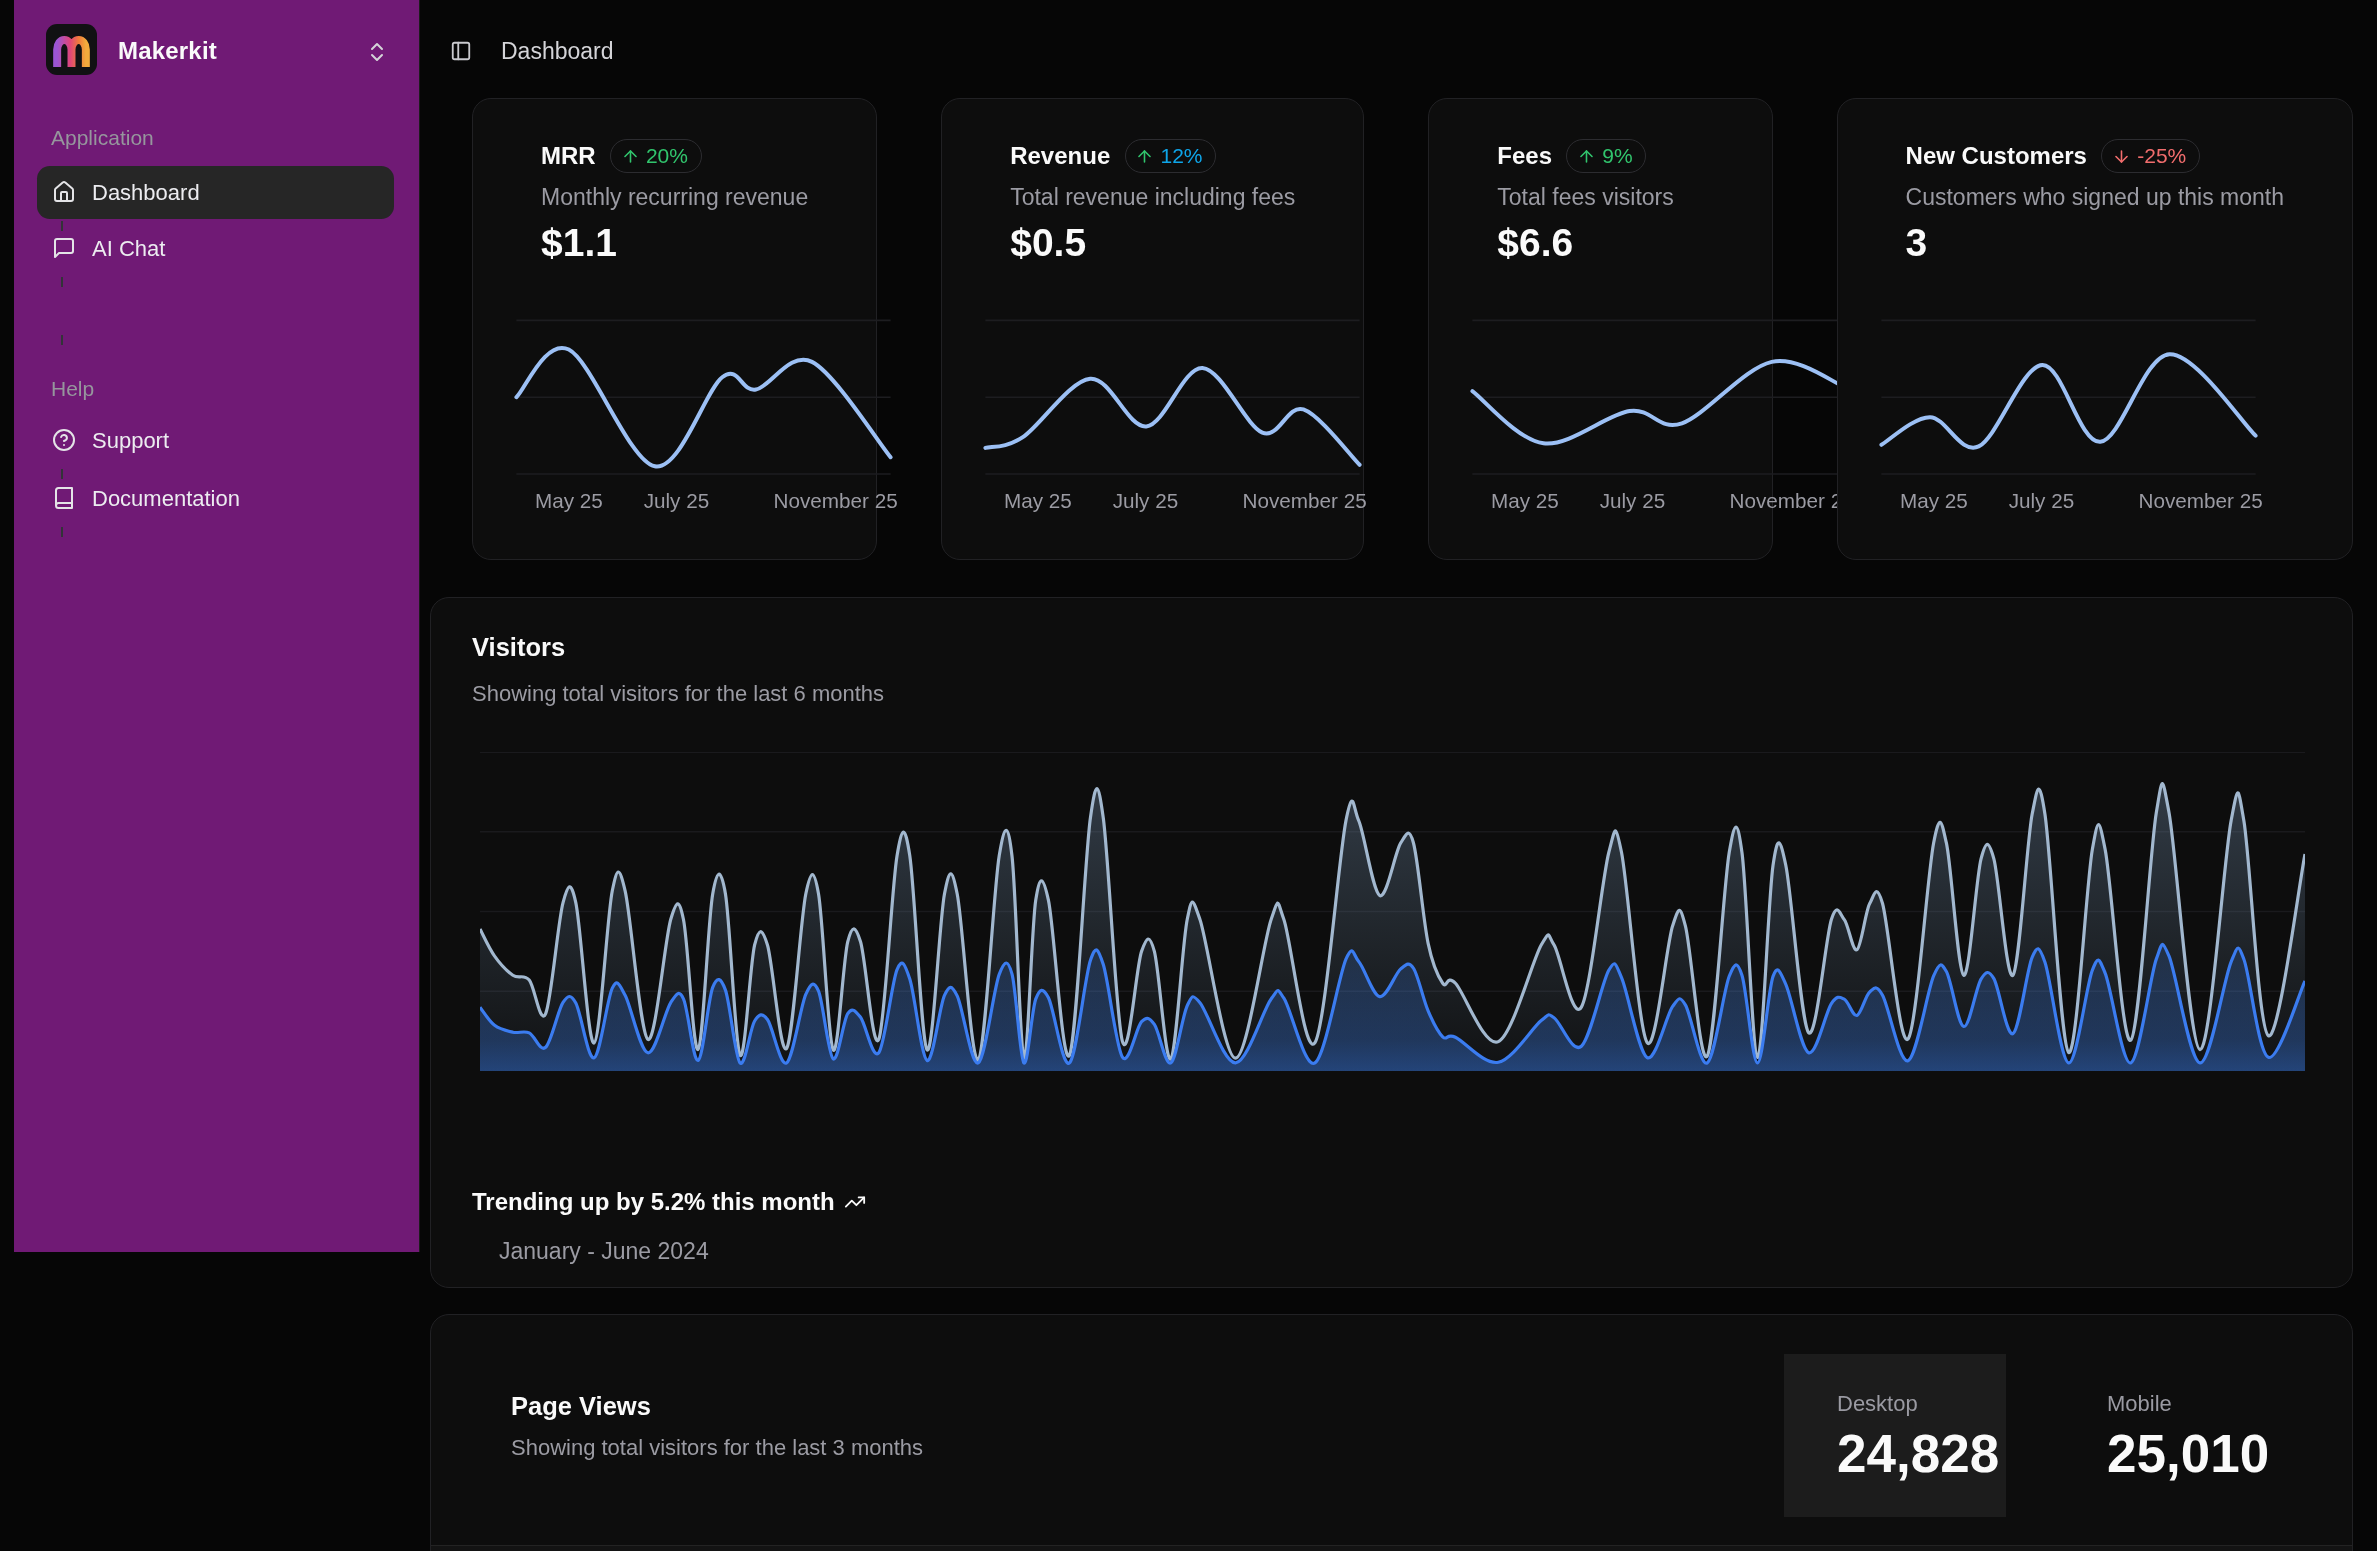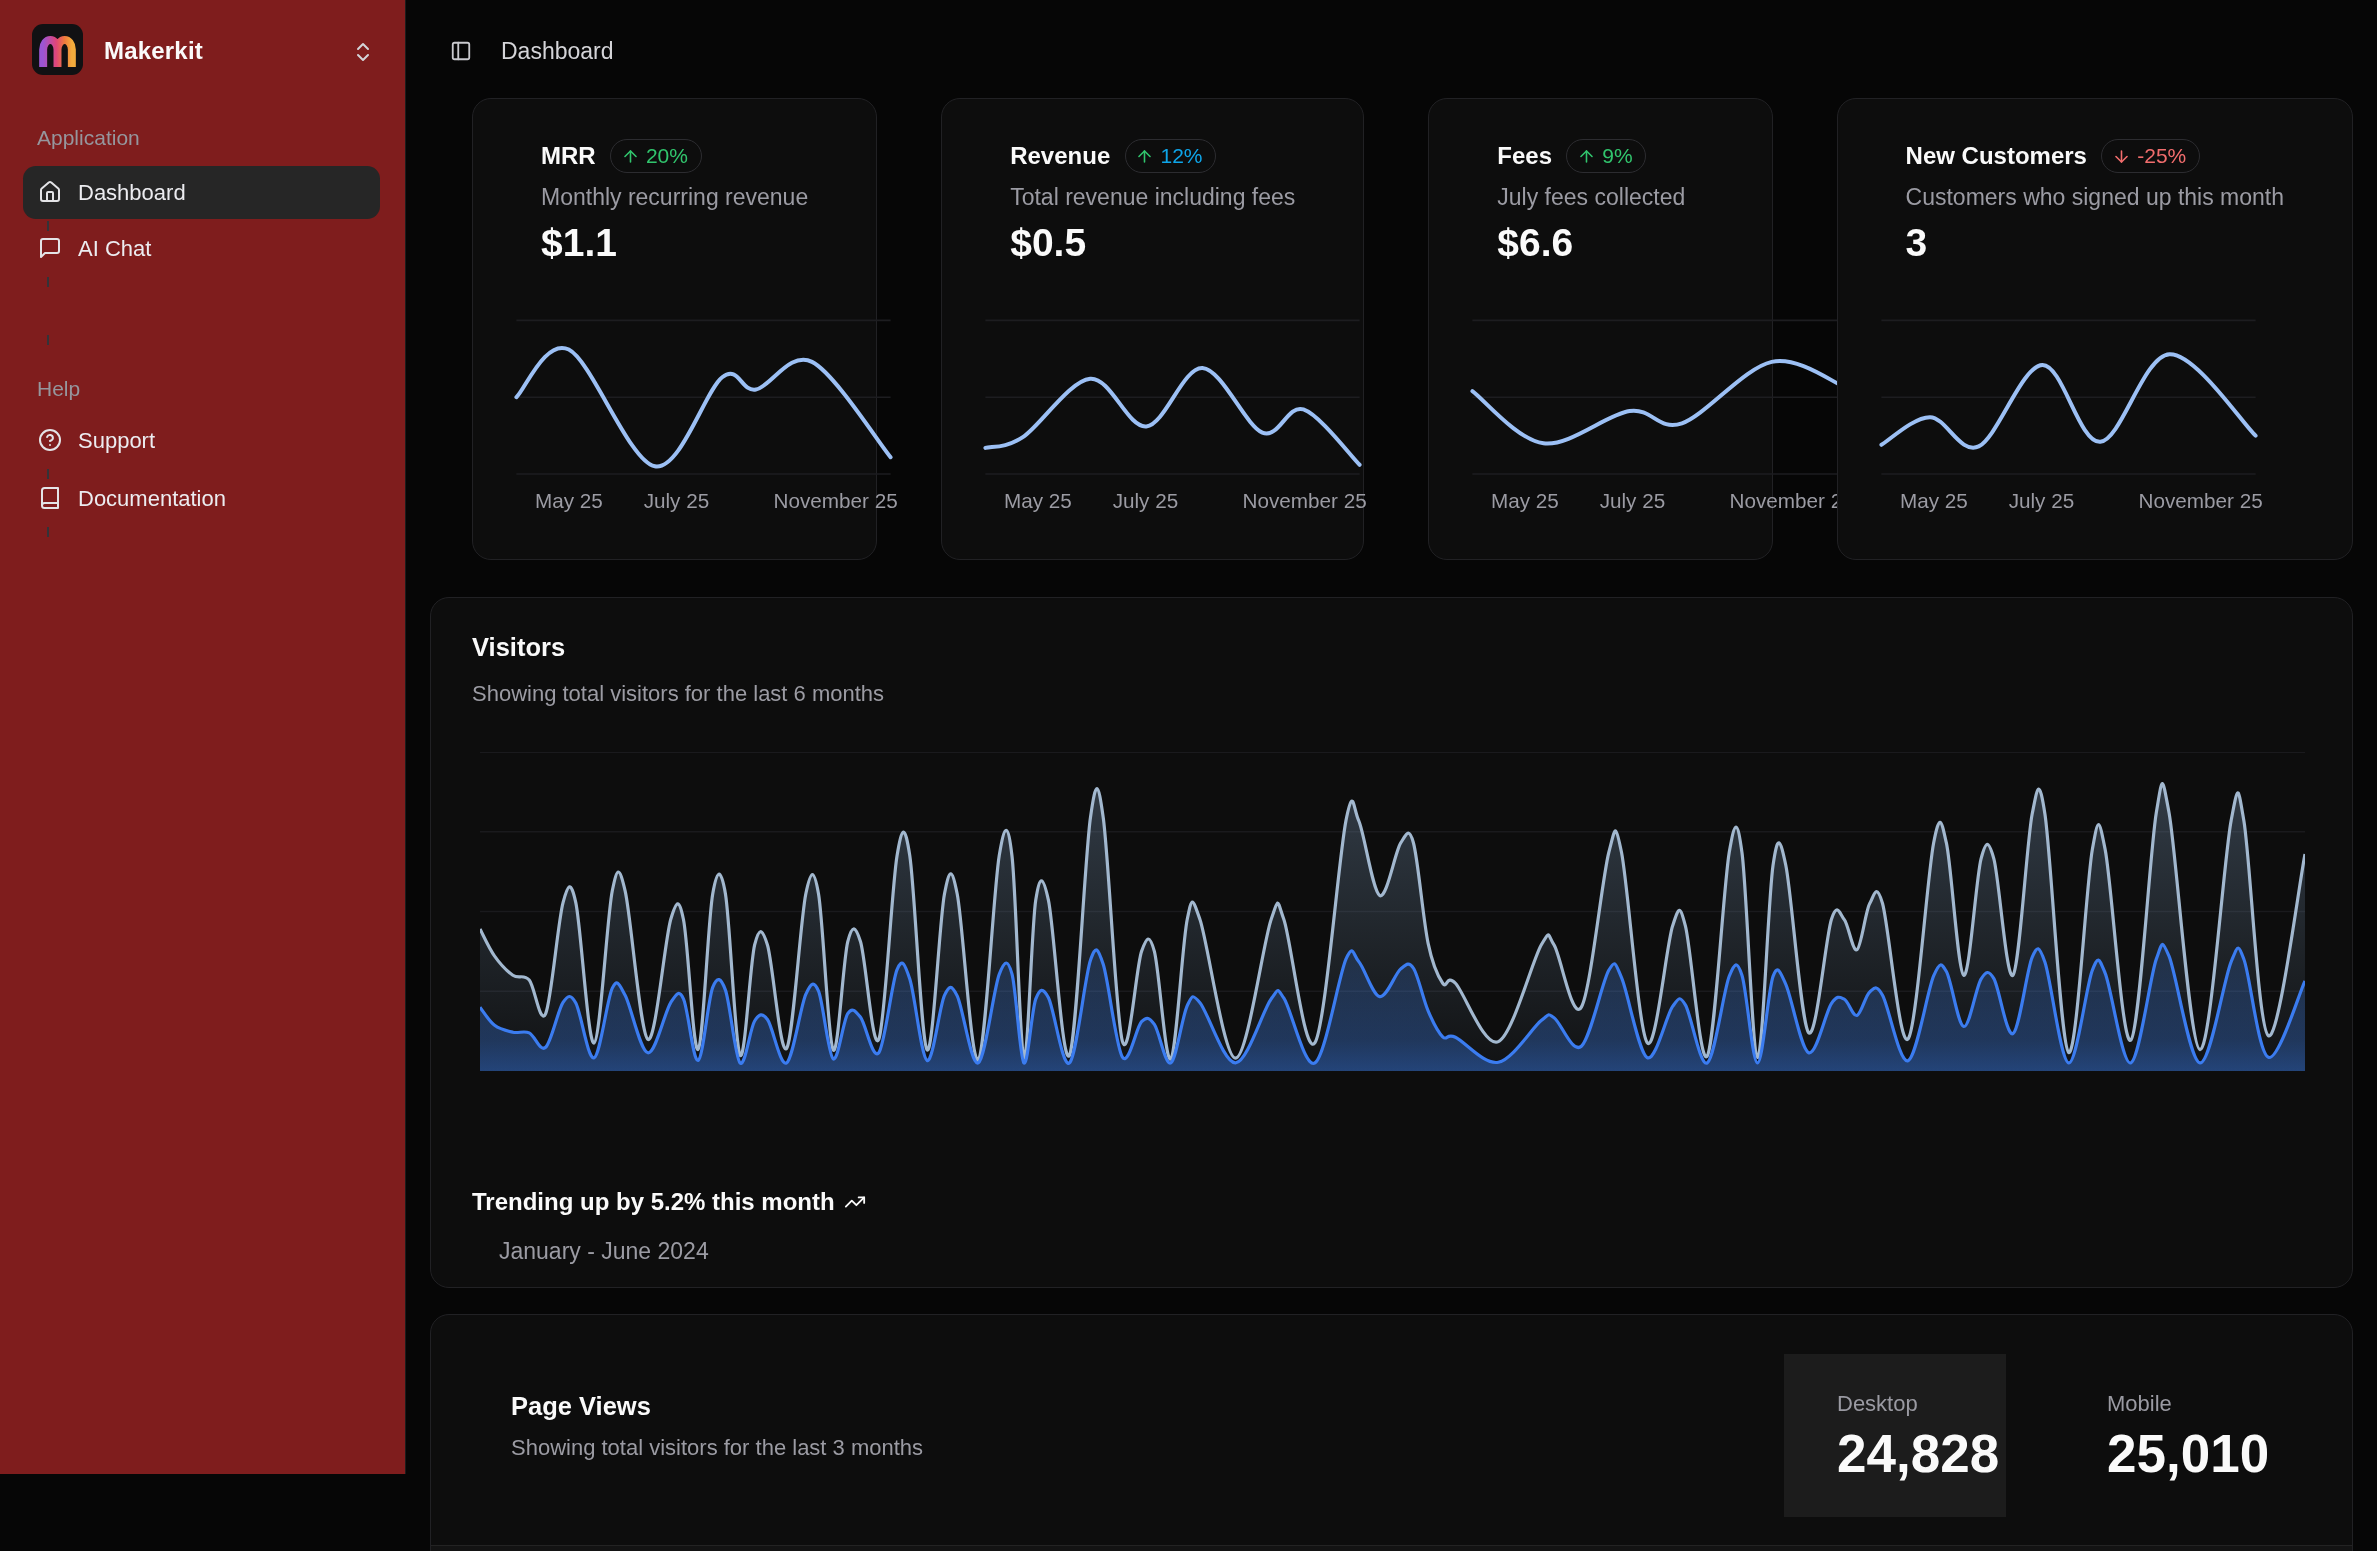--- a/index.html
+++ b/index.html
@@ -1,15 +1,15 @@
 <!DOCTYPE html>
 <html style="font-size:12.8px"><head><meta charset="utf-8"><style>
 * { margin:0; padding:0; box-sizing:border-box; }
 html,body { width:2377px; height:1552px; background:#060606; font-family:"Liberation Sans",sans-serif; color:#fafafa; overflow:hidden; }
-.sidebar { position:absolute; left:0; top:0; width:406px; height:1474px; background:#7f1d1d; border-right:1.6px solid #1c1c1c; }
+.sidebar { position:absolute; left:14px; top:0; width:406px; height:1252px; background:#701a75; border-right:1.6px solid #1c1c1c; }
 .logo-tile { position:absolute; left:32px; top:24px; width:51px; height:51px; border-radius:11px; background:#111113; }
 .brand { position:absolute; left:104px; top:37px; font-size:24px; font-weight:600; color:#fafafa; letter-spacing:0.2px; }
 .chev { position:absolute; left:351px; top:40px; }
 .seclabel { position:absolute; left:37px; font-size:21px; color:#96969d; }
 .nitem { position:absolute; left:23px; width:357px; height:53px; border-radius:12.8px; }
 .nicon { position:absolute; left:15px; top:14.3px; }
 .nlabel { position:absolute; left:55px; top:14.3px; font-size:22px; color:#ececf0; }
 .ndash { position:absolute; left:47px; width:2.4px; height:9.6px; background:#333338; }
 .hdr-icon { position:absolute; left:450px; top:40px; }
 .hdr-title { position:absolute; left:501px; top:38px; font-size:23px; color:#d4d4d8; }
@@ -155,21 +155,21 @@
     <span class="badge">
             <span class="bic">
               <svg width="19" height="19" viewBox="0 0 24 24" fill="none" stroke="#31c56d" stroke-width="2" stroke-linecap="round" stroke-linejoin="round">
                 <path d="M12 19V5"></path>
                 <path d="m5 12 7-7 7 7"></path>
               </svg>
             </span>
             <span style="color:#31c56d">9%</span>
           </span>
   </div>
-  <div class="csub">July fees collected</div>
+  <div class="csub">Total fees visitors</div>
   <div class="cval">$6.6</div>
   <svg class="cspark" width="375" height="207" viewBox="0 0 470 260">
     <line x1="0" y1="8" x2="470" y2="8" stroke="#1d1d20" stroke-width="2"></line>
     <line x1="0" y1="104.5" x2="470" y2="104.5" stroke="#1d1d20" stroke-width="2"></line>
     <line x1="0" y1="201" x2="470" y2="201" stroke="#1d1d20" stroke-width="2"></line>
     <path d="M0.0,96.8 C14.9,107.7 56.4,158.2 89.3,162.4 C122.2,166.6 168.4,126.1 197.4,121.9 C226.4,117.7 233.4,147.6 263.2,137.3 C293.0,127.0 341.5,67.5 376.0,60.1 C410.5,52.7 454.3,87.5 470.0,92.9" fill="none" stroke="#9cc0f5" stroke-width="5" stroke-linecap="round"></path>
     <text x="66" y="244" class="axt" text-anchor="middle">May 25</text>
     <text x="201" y="244" class="axt" text-anchor="middle">July 25</text>
     <text x="401" y="244" class="axt" text-anchor="middle">November 25</text>
   </svg>

